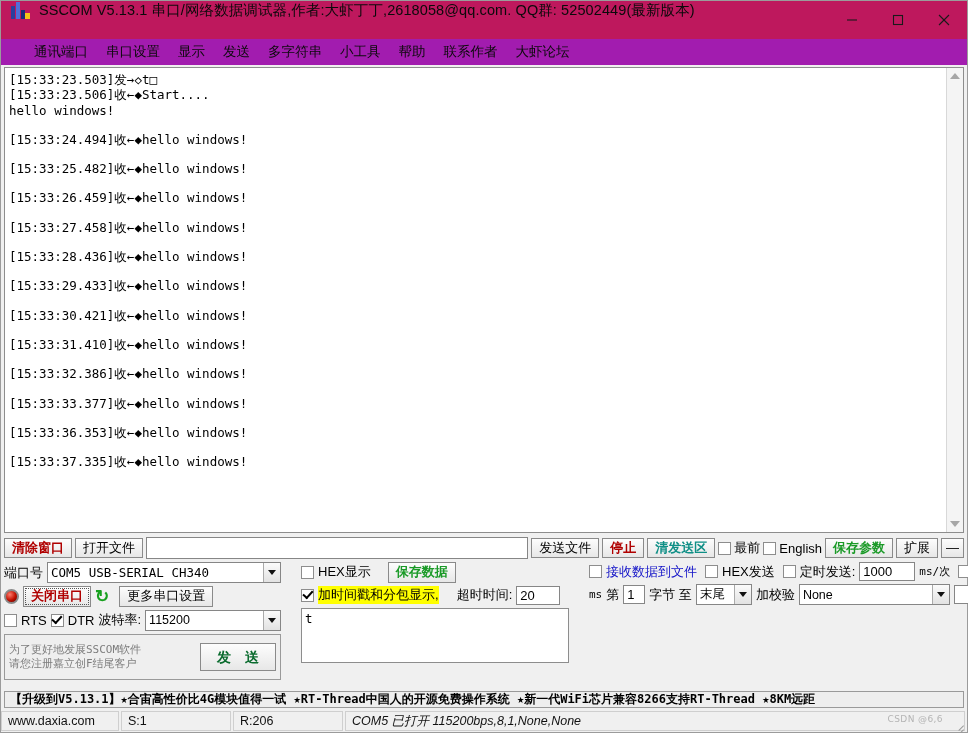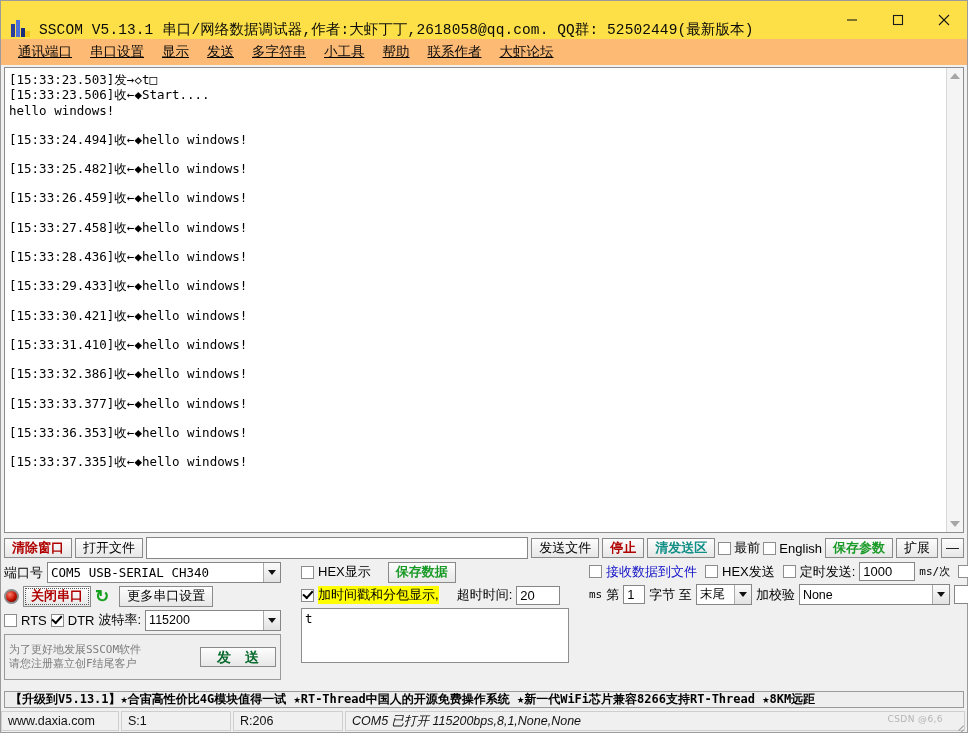--- a/index.html
+++ b/index.html
@@ -8,34 +8,34 @@
     width: 968px; height: 733px;
     font-family: "Liberation Sans", sans-serif;
     font-size: 12px;
     background: #f0f0f0;
     overflow: hidden;
     -webkit-font-smoothing: none;
   }
   .window { width:968px; height:733px; display:flex; flex-direction:column; background:#f0f0f0; border:1px solid #9b9b9b; }
 
   
-  .titlebar { height:38px; background:#fde047; display:flex; align-items:flex-end; flex:0 0 auto;font-family:Liberation Mono, monospace; }
+  .titlebar { height:38px; background:#be185d; display:flex; align-items:flex-start; flex:0 0 auto; }
   .app-icon { width:20px; height:20px; margin-left:10px; margin-right:8px; position:relative; flex:0 0 auto; }
   .app-icon i { position:absolute; bottom:2px; display:block; }
   .b1 { left:0;  width:4px; height:13px; background:#2a3f9d; }
   .b2 { left:5px; width:4px; height:17px; background:#4f6fd8; }
   .b3 { left:10px; width:4px; height:9px; background:#1b2c7a; }
   .b4 { left:14px; width:5px; height:6px; background:#f5c518; }
   .title-text { font-size:14.5px; color:#0a0a0a; white-space:nowrap; letter-spacing:0.1px; }
   .win-controls { margin-left:auto; display:flex; height:38px; }
   .win-btn { width:46px; height:38px; display:flex; align-items:center; justify-content:center; font-size:13px; color:#1a1a1a; }
   .win-btn svg { display:block; }
 
   
-  .menubar { height:26px; background:#fdba74; display:flex; align-items:center; padding-left:8px; flex:0 0 auto;text-decoration:underline; }
+  .menubar { height:26px; background:#a21caf; display:flex; align-items:center; padding-left:24px; flex:0 0 auto; }
   .menu-item { font-size:13.5px; color:#0a0a0a; padding:2px 9px; white-space:nowrap; }
 
   
   .term-wrap { margin:2px 3px 0 3px; flex:0 0 auto; height:466px; display:flex; border:1px solid #8d8d8d; background:#ffffff; }
   .term { flex:1 1 auto; overflow:hidden; padding:4px 0 0 4px; background:#fff; position:relative; }
   .tline { font-family:"DejaVu Sans Mono", monospace; font-size:12.5px; color:#000; white-space:pre; line-height:15.3px; letter-spacing:0px; }
   .tline.gap { margin-top:14px; }
   .scrollbar { width:17px; background:#f4f4f4; border-left:1px solid #d8d8d8; display:flex; flex-direction:column; align-items:center; }
   .sb-arrow { margin-top:5px; width:0; height:0; border-left:5px solid transparent; border-right:5px solid transparent; border-bottom:6px solid #a6a6a6; }
   .sb-arrow.down { border-bottom:none; border-top:6px solid #a6a6a6; margin-top:auto; margin-bottom:5px; }
@@ -64,21 +64,21 @@
   
   .row1 { display:flex; align-items:center; gap:3px; padding:4px 3px 1px 3px; flex:0 0 auto; }
   .pathbox { flex:1 1 auto; height:22px; }
 
   
   .settings { display:flex; padding:2px 3px 0 3px; flex:0 0 auto; gap:20px; }
   .col-left { width:277px; flex:0 0 auto; display:flex; flex-direction:column; gap:3px; }
   .sr { display:flex; align-items:center; gap:4px; }
   .promo { border:1px solid #9a9a9a; background:#efefef; height:46px; display:flex; align-items:center; padding:0 4px; gap:6px; }
   .promo-txt { font-family:"DejaVu Sans Mono", monospace; font-size:11px; color:#7d7d7d; line-height:14px; white-space:pre-line; }
-  .send-btn { margin-left:auto; width:76px; height:20px; font-size:14px; font-weight:bold; color:#0a6b2e; letter-spacing:5px; text-indent:5px; }
+  .send-btn { margin-left:auto; width:76px; height:28px; font-size:14px; font-weight:bold; color:#0a6b2e; letter-spacing:5px; text-indent:5px; }
   .led { width:15px; height:15px; border-radius:50%; background:radial-gradient(circle at 35% 32%, #ff7b6b, #c01000 55%, #5a0000); border:2px solid #8a8a8a; flex:0 0 auto; }
   .refresh { color:#17a01e; font-size:17px; font-weight:bold; line-height:1; }
   .col-mid { width:268px; flex:0 0 auto; display:flex; flex-direction:column; gap:3px; }
   .col-right { flex:1 1 auto; display:flex; flex-direction:column; gap:3px; }
   .sendarea { border:1px solid #8d8d8d; background:#fff; height:55px; padding:2px 3px; font-family:"DejaVu Sans Mono", monospace; font-size:12.5px; }
 
   
   .adbar { margin:3px 3px 0 3px; border:1px solid #9a9a9a; background:#eeeeee; height:17px; display:flex; align-items:center; overflow:hidden; flex:0 0 auto; }
   .adtxt { font-family:"DejaVu Sans Mono", monospace; font-size:12px; color:#000; white-space:nowrap; padding-left:5px; font-weight:bold; }
 

